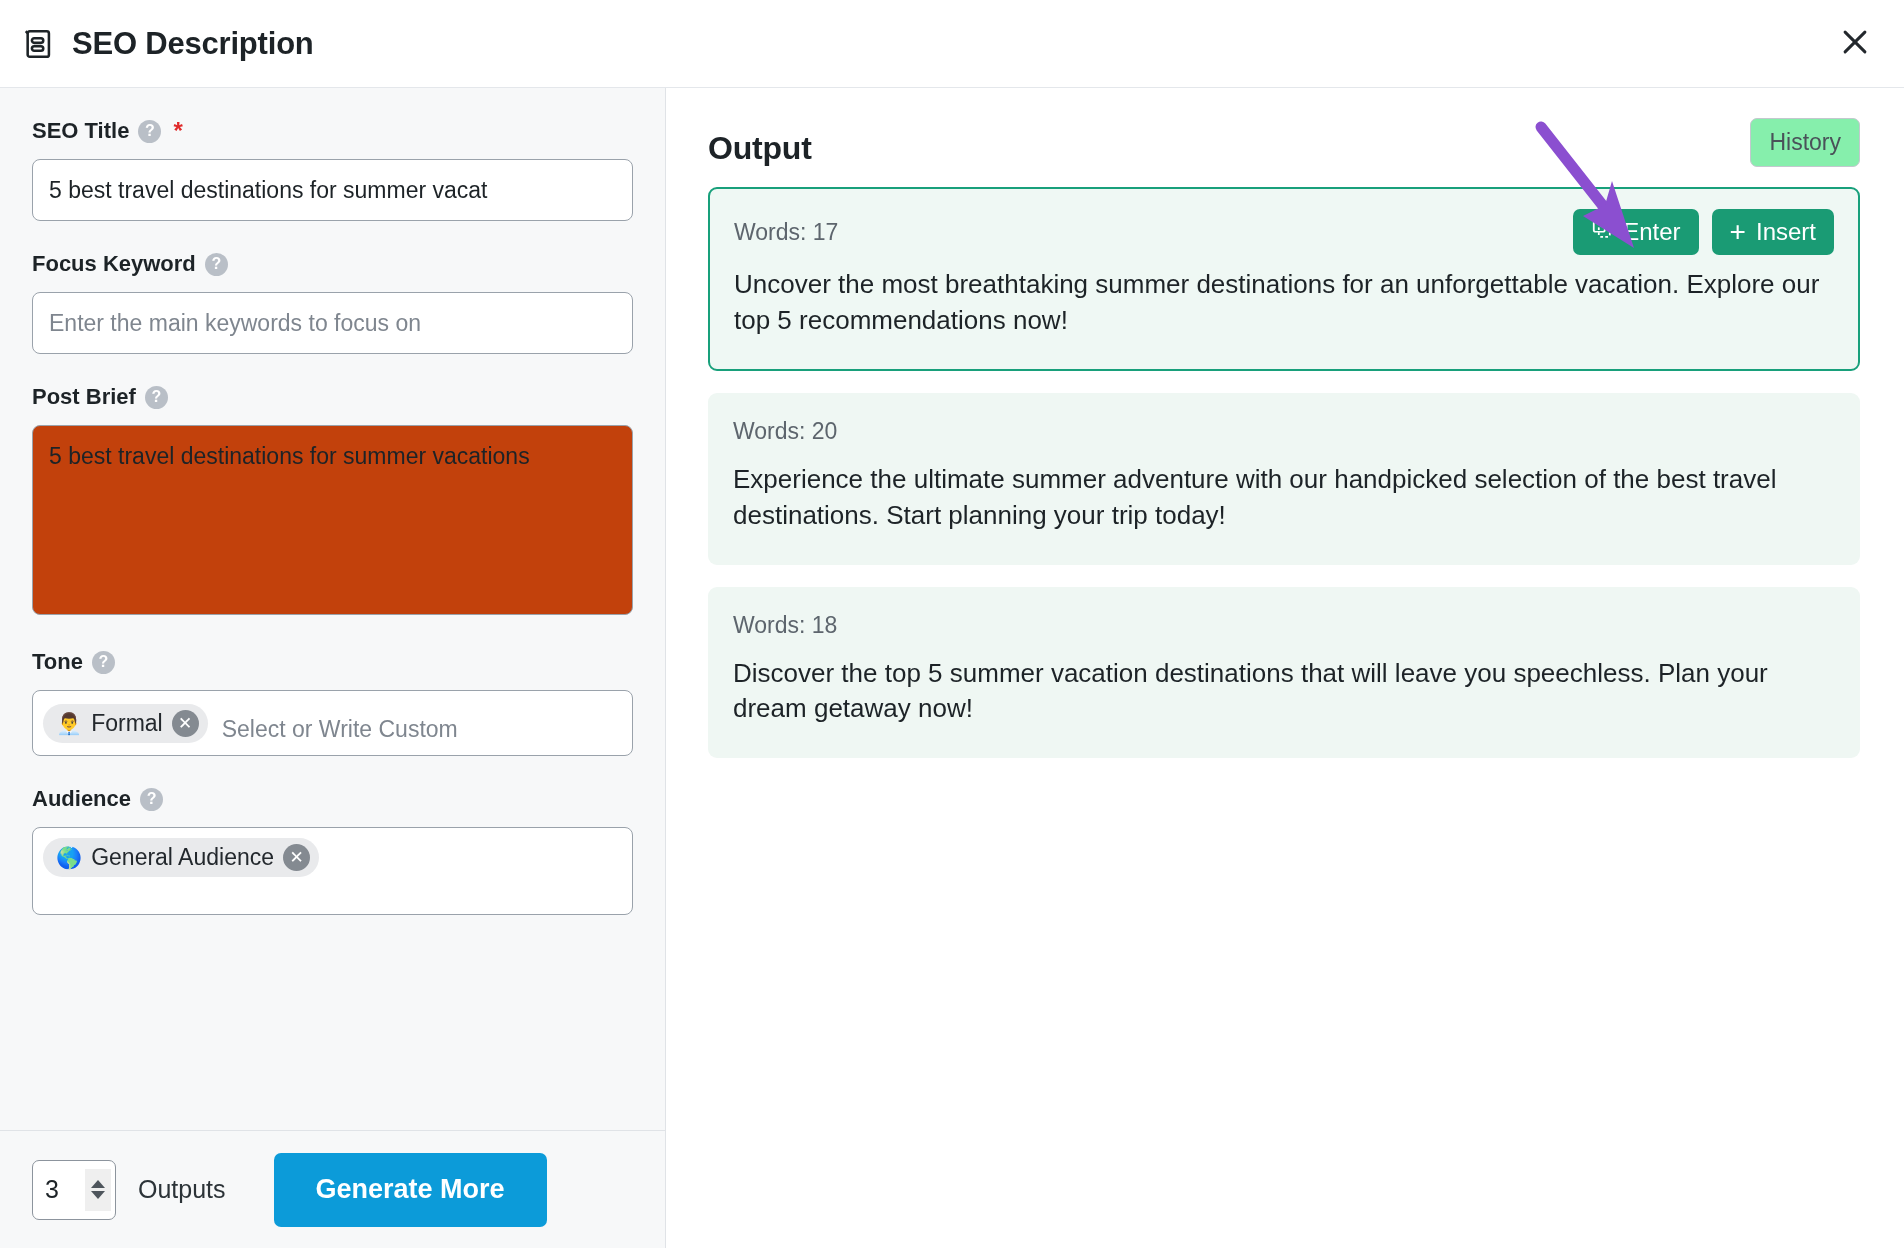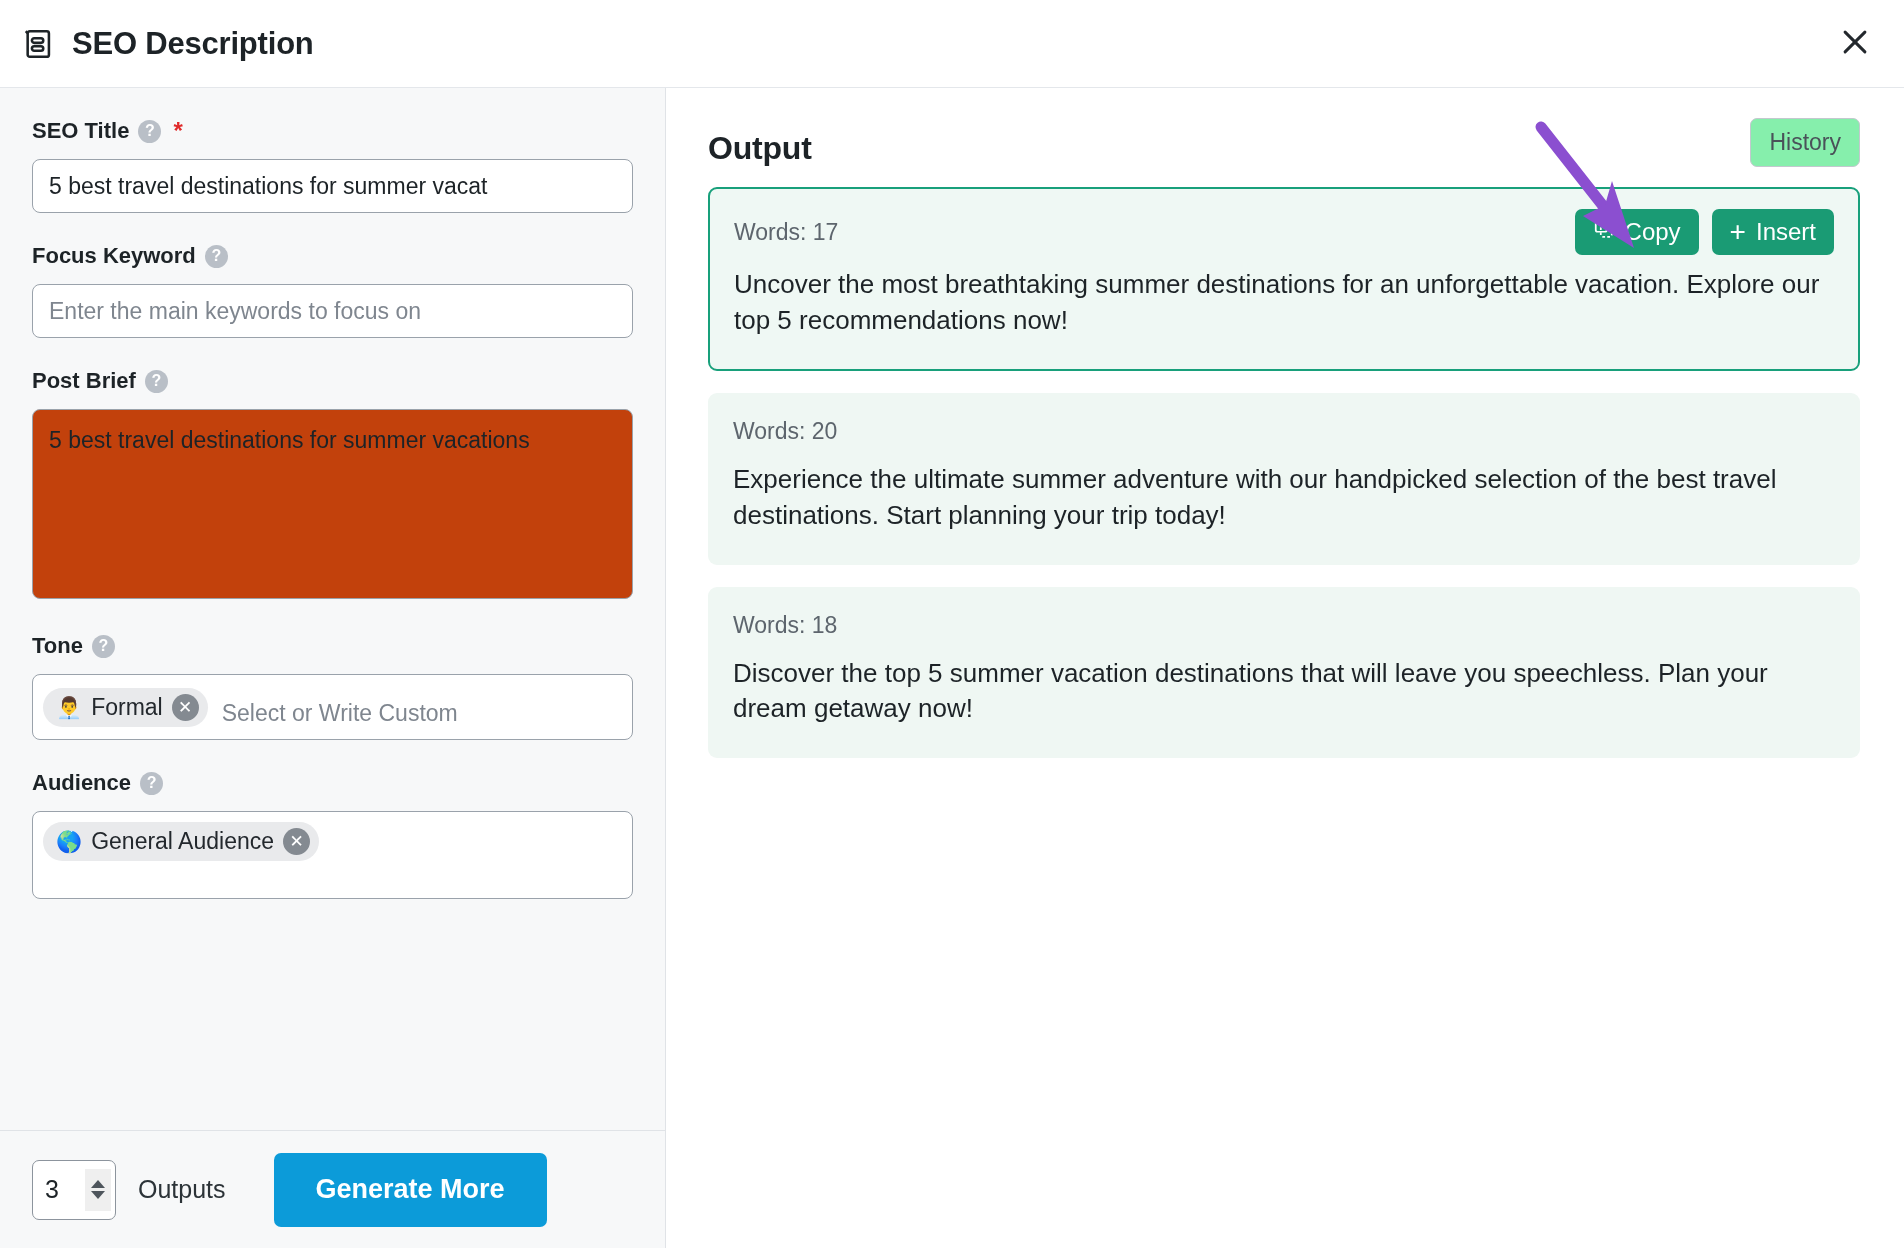--- a/index.html
+++ b/index.html
@@ -65,21 +65,21 @@
     width: 23px; height: 23px; border-radius: 50%;
     background: #b9bfc7; color: #ffffff;
     font-size: 16px; font-weight: bold;
     display: inline-flex; align-items: center; justify-content: center;
     font-family: "Liberation Sans", sans-serif;
     cursor: pointer; line-height: 1;
   }
   .req-star { color: #e02b2b; font-size: 24px; line-height: 1; margin-left: 3px; }
 
   .text-input {
-    width: 100%; height: 54px;
+    width: 100%; height: 62px;
     border: 1px solid #9aa2ab; border-radius: 8px;
     background: #ffffff;
     font-size: 23px; color: #1d2327;
     padding: 0 16px;
     font-family: "Liberation Sans", sans-serif;
     outline: none;
   }
   .text-input::placeholder { color: #7f868f; }
 
   .textarea {
@@ -337,21 +337,21 @@
         <div class="card-top">
           <span class="words">Words: 17</span>
           <span class="card-actions">
             <button class="act-btn">
               <span>
                 <svg width="22" height="22" viewBox="0 0 24 24" fill="none" stroke="#ffffff" stroke-width="1.9">
                   <rect x="3" y="3" width="12" height="12" rx="2"></rect>
                   <rect x="8.5" y="8.5" width="12" height="12" rx="2" stroke-dasharray="3 2.4"></rect>
                 </svg>
               </span>
-              <span>Copy</span>
+              <span>Enter</span>
             </button>
             <button class="act-btn">
               <span class="plus-icon">+</span>
               <span>Insert</span>
             </button>
           </span>
         </div>
         <div class="card-text">Uncover the most breathtaking summer destinations for an unforgettable vacation. Explore our top 5 recommendations now!</div>
       </div>
 

